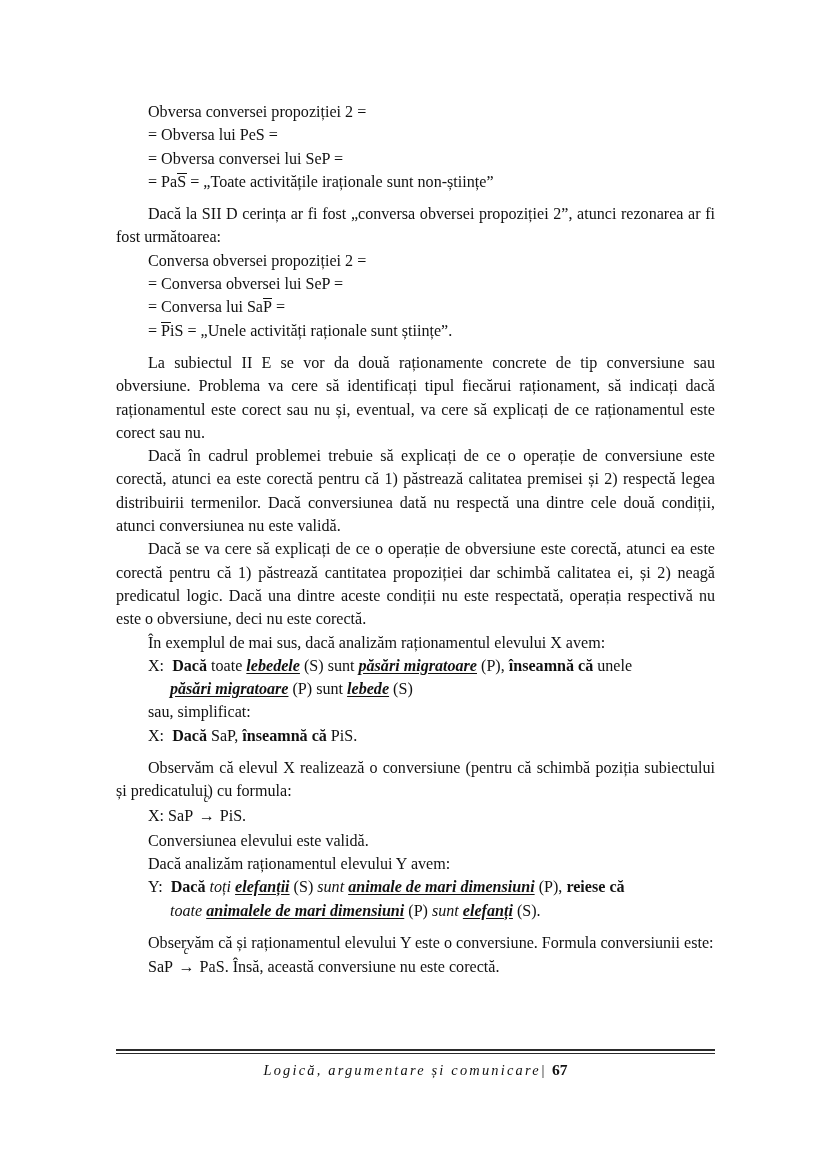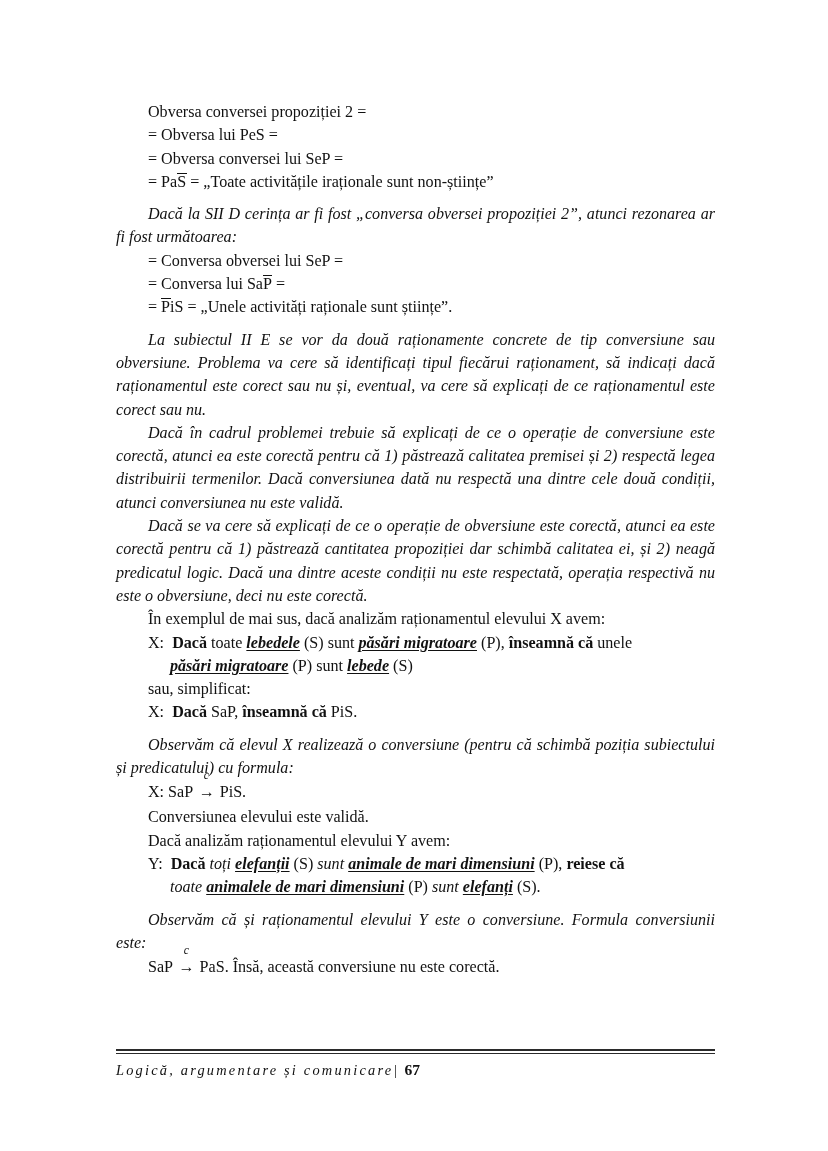--- a/index.html
+++ b/index.html
@@ -36,21 +36,20 @@
     text-justify: inter-word;
   }
 
   
   .p {
     margin: 0;
     text-align: justify;
   }
   .p-ind {
     text-indent: 32px;
-    font-style: italic;
   }
   .p-gap {
     margin-top: 9px;
   }
   
   .line {
     margin: 0;
     text-align: left;
     padding-left: 32px;
     white-space: nowrap;
@@ -120,21 +119,21 @@
   }
   #footer-rule {
     width: 100%;
     border-top: 2.1px solid #2b2b2b;
     border-bottom: 0.9px solid #2b2b2b;
     height: 1.6px;
     box-sizing: content-box;
   }
   #footer-text {
     margin-top: 7px;
-    text-align: left;
+    text-align: center;
     font-size: 14.4px;
     color: #111111;
     white-space: nowrap;
   }
   #footer-title {
     font-style: italic;
     letter-spacing: 2.2px;
   }
   #footer-pageno {
     font-weight: bold;
@@ -151,20 +150,21 @@
 
   <div id="text-block">
 
     <div class="line">Obversa conversei propoziției 2 =</div>
     <div class="line">= Obversa lui PeS =</div>
     <div class="line">= Obversa conversei lui SeP =</div>
     <div class="line"><span>= Pa</span><span class="bar">S</span><span> = „Toate activitățile iraționale sunt non-științe”</span></div>
 
     <p class="p p-ind p-gap">Dacă la SII D cerința ar fi fost „conversa obversei propoziției 2”, atunci rezonarea ar fi fost următoarea:</p>
 
+    <div class="line">Conversa obversei propoziției 2 =</div>
     <div class="line">= Conversa obversei lui SeP =</div>
     <div class="line"><span>= Conversa lui Sa</span><span class="bar">P</span><span> =</span></div>
     <div class="line"><span>= </span><span class="bar">P</span><span>iS = „Unele activități raționale sunt științe”.</span></div>
 
     <p class="p p-ind p-gap">La subiectul II E se vor da două raționamente concrete de tip conversiune sau obversiune. Problema va cere să identificați tipul fiecărui raționament, să indicați dacă raționamentul este corect sau nu și, eventual, va cere să explicați de ce raționamentul este corect sau nu.</p>
 
     <p class="p p-ind">Dacă în cadrul problemei trebuie să explicați de ce o operație de conversiune este corectă, atunci ea este corectă pentru că 1) păstrează calitatea premisei și 2) respectă legea distribuirii termenilor. Dacă conversiunea dată nu respectă una dintre cele două condiții, atunci conversiunea nu este validă.</p>
 
     <p class="p p-ind">Dacă se va cere să explicați de ce o operație de obversiune este corectă, atunci ea este corectă pentru că 1) păstrează cantitatea propoziției dar schimbă calitatea ei, și 2) neagă predicatul logic. Dacă una dintre aceste condiții nu este respectată, operația respectivă nu este o obversiune, deci nu este corectă.</p>
 

